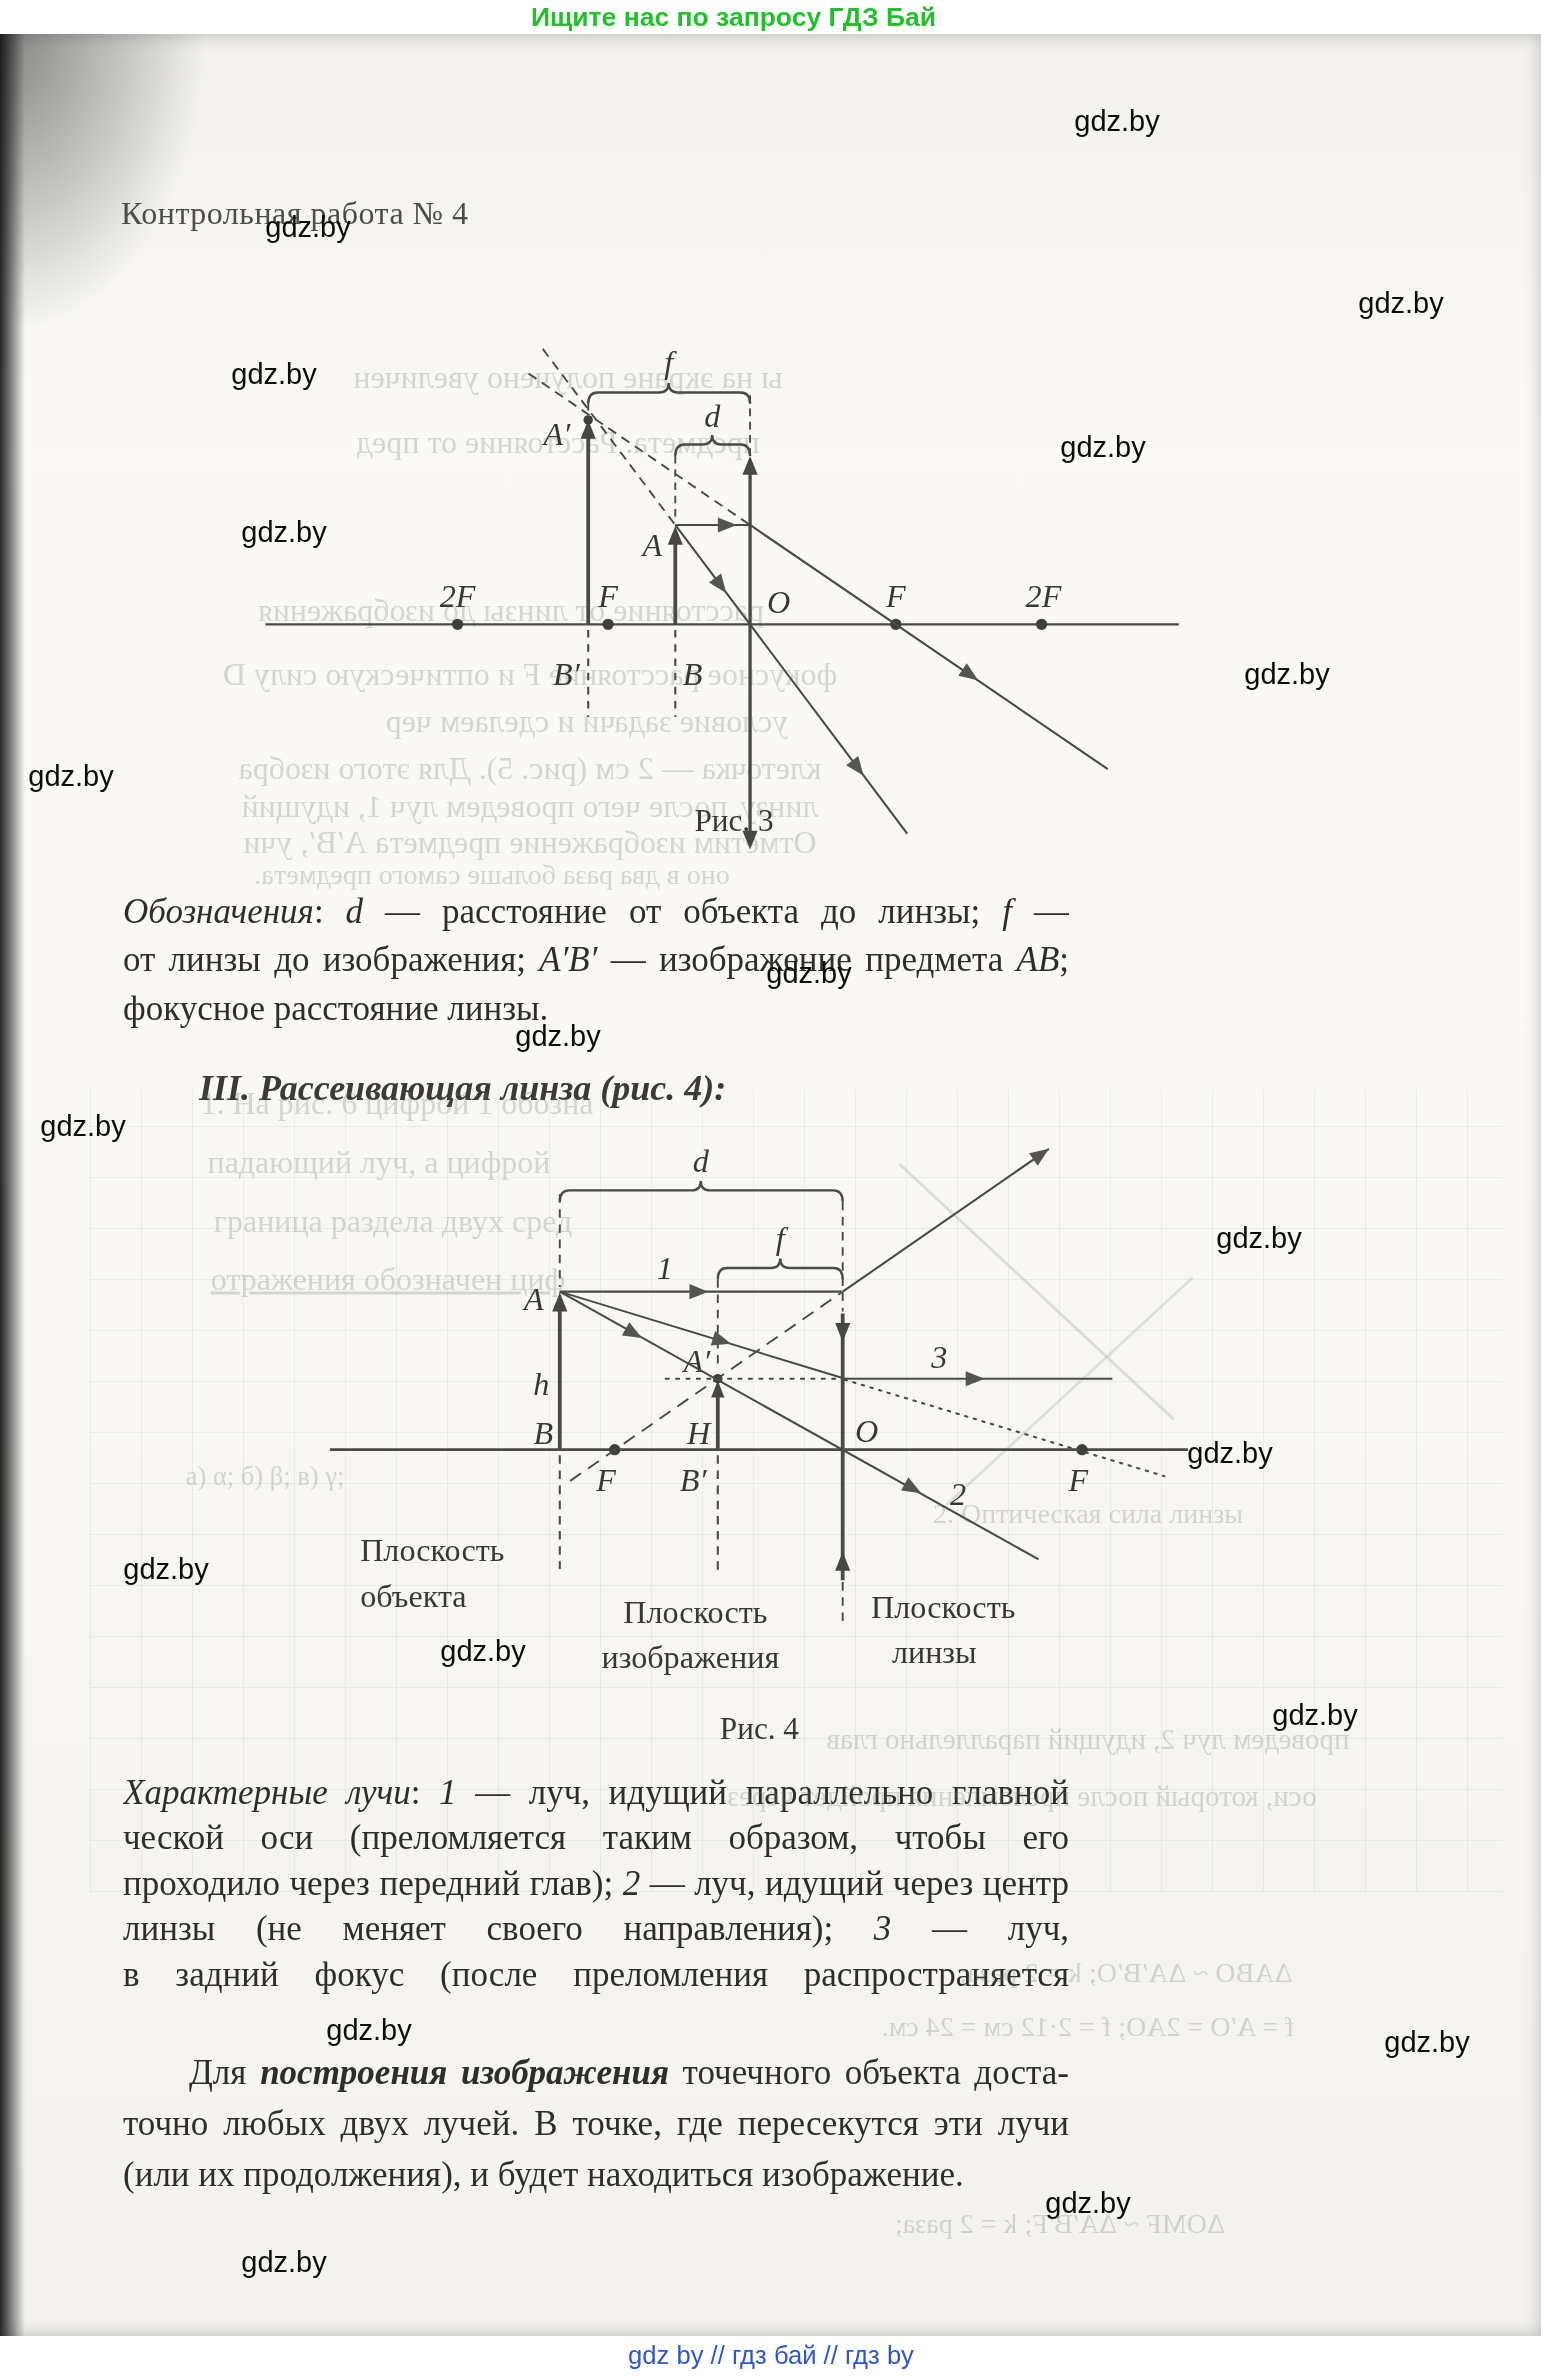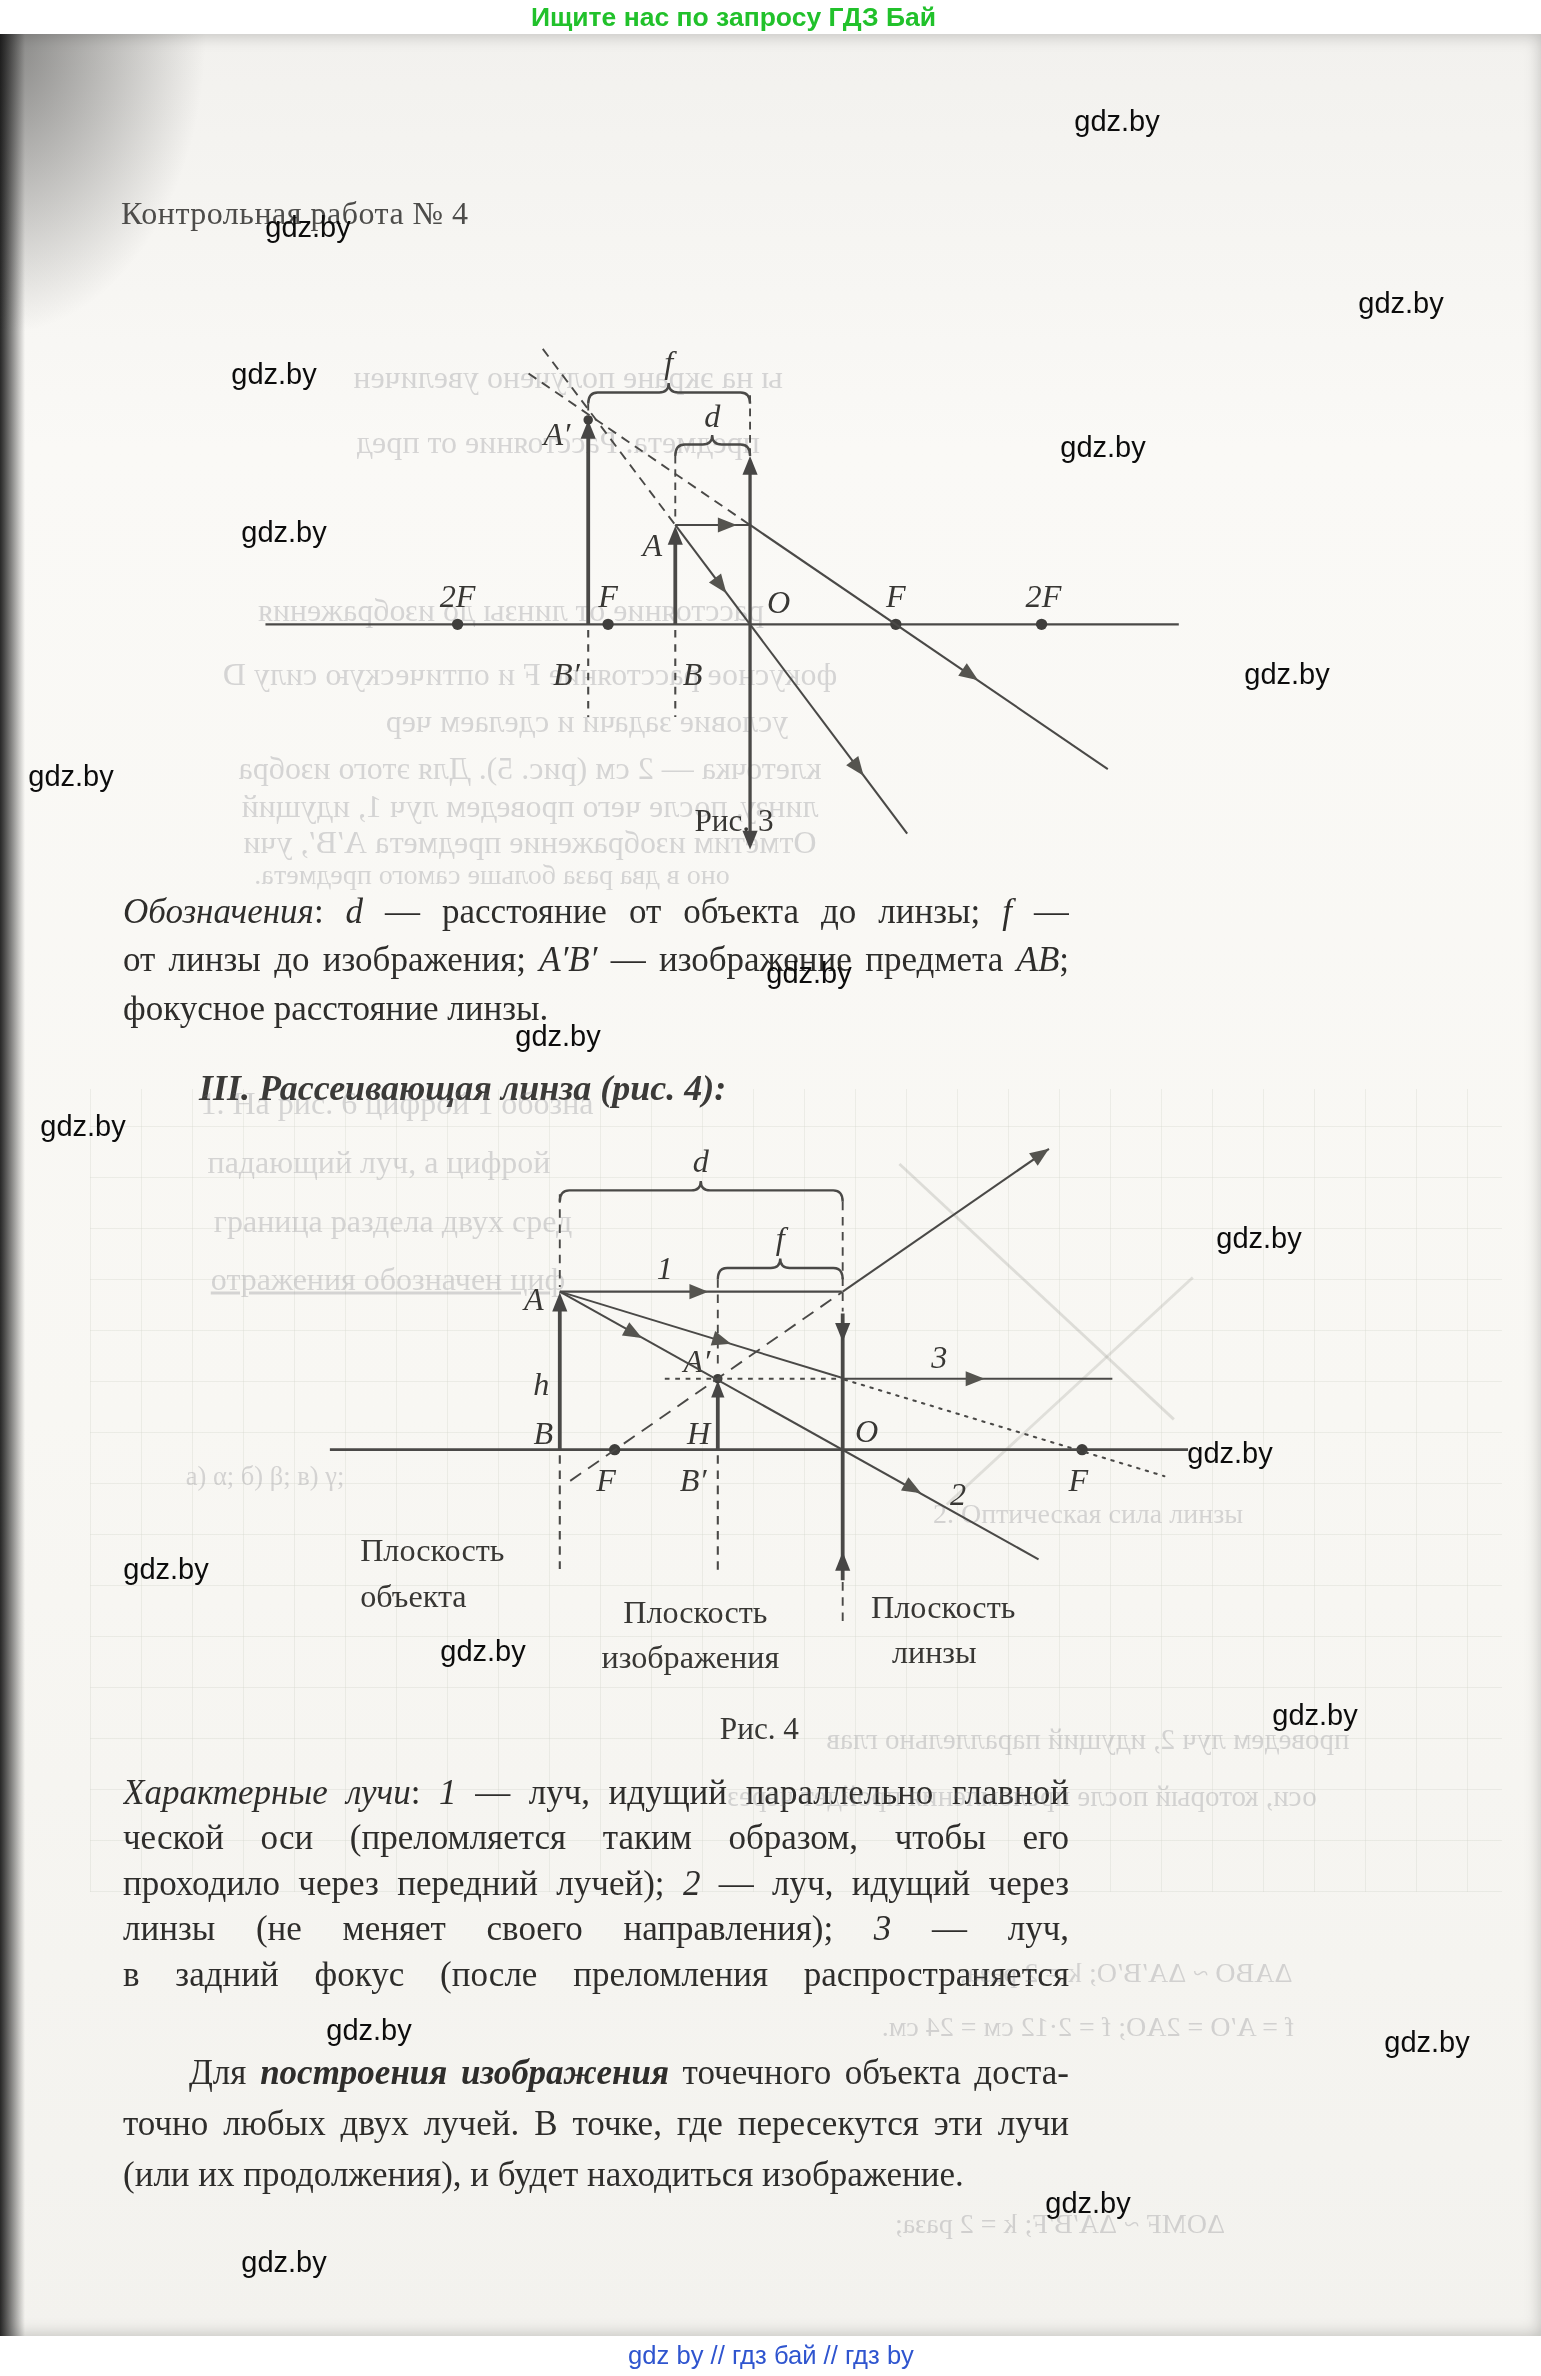--- a/index.html
+++ b/index.html
@@ -211,21 +211,21 @@
     <text class="lbl" x="295" y="553">изображения</text>
     <text class="lbl" x="580" y="500">Плоскость</text>
     <text class="lbl" x="602" y="548">линзы</text>
 
     <text class="cap" x="462" y="628" text-anchor="middle">Рис. 4</text>
   </svg>
 
   <div class="textblock" style="left:123px;top:1775px;height:246px;">
     <div class="line fill" style="top:0px;"><span class="it">Характерные лучи</span><span>: </span><span class="it">1</span><span> — луч, идущий параллельно главной опти-</span></div>
     <div class="line fill" style="top:45px;"><span>ческой оси (преломляется таким образом, чтобы его продолжение</span></div>
-    <div class="line fill" style="top:91px;"><span>проходило через передний лучей); </span><span class="it">2</span><span> — луч, идущий через центр</span></div>
+    <div class="line fill" style="top:91px;"><span>проходило через передний глав); </span><span class="it">2</span><span> — луч, идущий через центр</span></div>
     <div class="line fill" style="top:136px;"><span>линзы (не меняет своего направления); </span><span class="it">3</span><span> — луч, направляющийся</span></div>
     <div class="line fill" style="top:182px;"><span>в задний фокус (после преломления распространяется параллельно</span></div>
   </div>
 
   <div class="textblock" style="left:123px;top:2055px;height:161px;">
     <div class="line fill" style="top:0px;left:66px;width:880px;"><span>Для </span><span class="bi">построения изображения</span><span> точечного объекта доста-</span></div>
     <div class="line fill" style="top:51px;"><span>точно любых двух лучей. В точке, где пересекутся эти лучи</span></div>
     <div class="line" style="top:102px;"><span>(или их продолжения), и будет находиться изображение.</span></div>
   </div>
 

